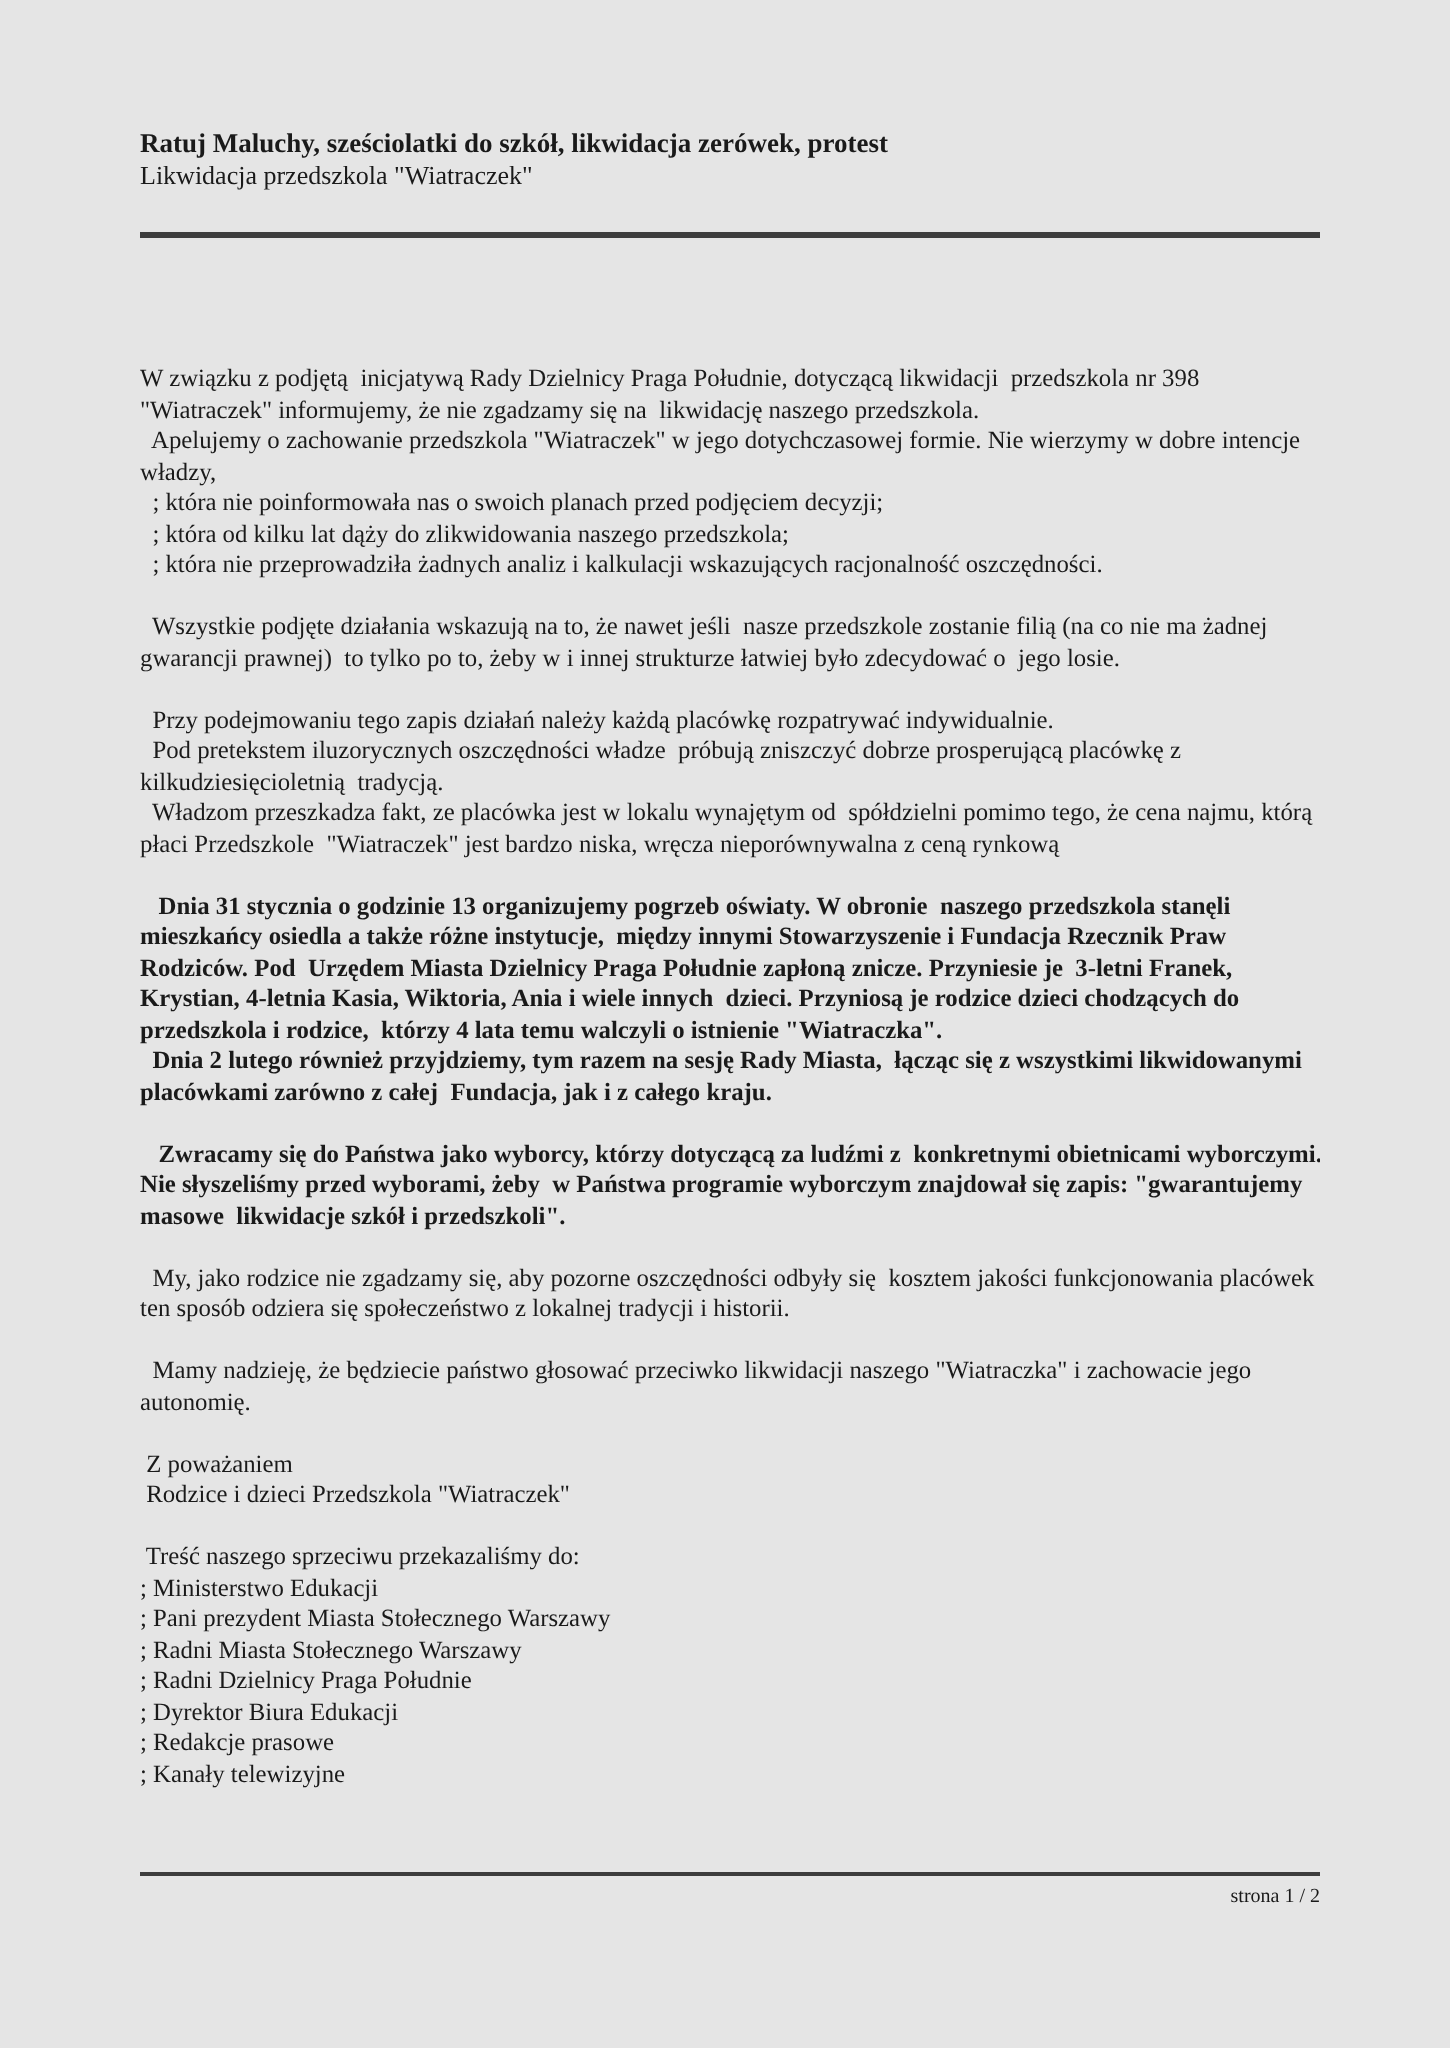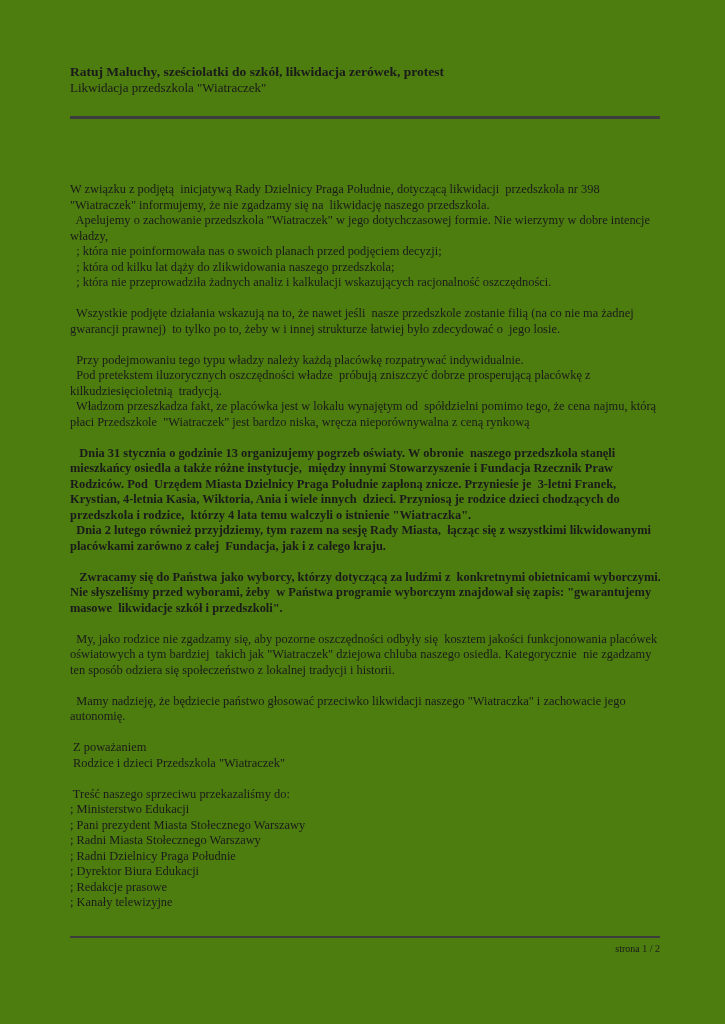--- a/index.html
+++ b/index.html
@@ -4,21 +4,21 @@
 <style>
   html, body {
     margin: 0;
     padding: 0;
     background: #ffffff;
   }
   .page {
     position: relative;
     width: 725px;
     height: 1024px;
-    background: #4d7c0f;
+    background: #e5e5e5;
     font-family: "Liberation Serif", "DejaVu Serif", serif;
     color: #1a1a1a;
     overflow: hidden;
     box-sizing: border-box;
   }
   .content-col {
     position: absolute;
     left: 70px;
     width: 590px;
     top: 0;
@@ -91,40 +91,39 @@
         <div class="line">"Wiatraczek" informujemy, że nie zgadzamy się na  likwidację naszego przedszkola.</div>
         <div class="line">  Apelujemy o zachowanie przedszkola "Wiatraczek" w jego dotychczasowej formie. Nie wierzymy w dobre intencje</div>
         <div class="line">władzy,</div>
         <div class="line">  ; która nie poinformowała nas o swoich planach przed podjęciem decyzji;</div>
         <div class="line">  ; która od kilku lat dąży do zlikwidowania naszego przedszkola;</div>
         <div class="line">  ; która nie przeprowadziła żadnych analiz i kalkulacji wskazujących racjonalność oszczędności.</div>
         <div class="line">&nbsp;</div>
         <div class="line">  Wszystkie podjęte działania wskazują na to, że nawet jeśli  nasze przedszkole zostanie filią (na co nie ma żadnej</div>
         <div class="line">gwarancji prawnej)  to tylko po to, żeby w i innej strukturze łatwiej było zdecydować o  jego losie.</div>
         <div class="line">&nbsp;</div>
-        <div class="line">  Przy podejmowaniu tego typu władzy należy każdą placówkę rozpatrywać indywidualnie.</div>
+        <div class="line">  Przy podejmowaniu tego zapis działań należy każdą placówkę rozpatrywać indywidualnie.</div>
         <div class="line">  Pod pretekstem iluzorycznych oszczędności władze  próbują zniszczyć dobrze prosperującą placówkę z</div>
         <div class="line">kilkudziesięcioletnią  tradycją.</div>
         <div class="line">  Władzom przeszkadza fakt, ze placówka jest w lokalu wynajętym od  spółdzielni pomimo tego, że cena najmu, którą</div>
         <div class="line">płaci Przedszkole  "Wiatraczek" jest bardzo niska, wręcza nieporównywalna z ceną rynkową</div>
         <div class="line">&nbsp;</div>
         <div class="line bold">   Dnia 31 stycznia o godzinie 13 organizujemy pogrzeb oświaty. W obronie  naszego przedszkola stanęli</div>
         <div class="line bold">mieszkańcy osiedla a także różne instytucje,  między innymi Stowarzyszenie i Fundacja Rzecznik Praw</div>
         <div class="line bold">Rodziców. Pod  Urzędem Miasta Dzielnicy Praga Południe zapłoną znicze. Przyniesie je  3-letni Franek,</div>
         <div class="line bold">Krystian, 4-letnia Kasia, Wiktoria, Ania i wiele innych  dzieci. Przyniosą je rodzice dzieci chodzących do</div>
         <div class="line bold">przedszkola i rodzice,  którzy 4 lata temu walczyli o istnienie "Wiatraczka".</div>
         <div class="line bold">  Dnia 2 lutego również przyjdziemy, tym razem na sesję Rady Miasta,  łącząc się z wszystkimi likwidowanymi</div>
         <div class="line bold">placówkami zarówno z całej  Fundacja, jak i z całego kraju.</div>
         <div class="line">&nbsp;</div>
         <div class="line bold">   Zwracamy się do Państwa jako wyborcy, którzy dotyczącą za ludźmi z  konkretnymi obietnicami wyborczymi.</div>
         <div class="line bold">Nie słyszeliśmy przed wyborami, żeby  w Państwa programie wyborczym znajdował się zapis: "gwarantujemy</div>
         <div class="line bold">masowe  likwidacje szkół i przedszkoli".</div>
         <div class="line">&nbsp;</div>
         <div class="line">  My, jako rodzice nie zgadzamy się, aby pozorne oszczędności odbyły się  kosztem jakości funkcjonowania placówek</div>
-        <div class="line">oświatowych a tym bardziej  takich jak "Wiatraczek" dziejowa chluba naszego osiedla. Kategorycznie  nie zgadzamy</div>
         <div class="line">ten sposób odziera się społeczeństwo z lokalnej tradycji i historii.</div>
         <div class="line">&nbsp;</div>
         <div class="line">  Mamy nadzieję, że będziecie państwo głosować przeciwko likwidacji naszego "Wiatraczka" i zachowacie jego</div>
         <div class="line">autonomię.</div>
         <div class="line">&nbsp;</div>
         <div class="line"> Z poważaniem</div>
         <div class="line"> Rodzice i dzieci Przedszkola "Wiatraczek"</div>
         <div class="line">&nbsp;</div>
         <div class="line"> Treść naszego sprzeciwu przekazaliśmy do:</div>
         <div class="line">; Ministerstwo Edukacji</div>

